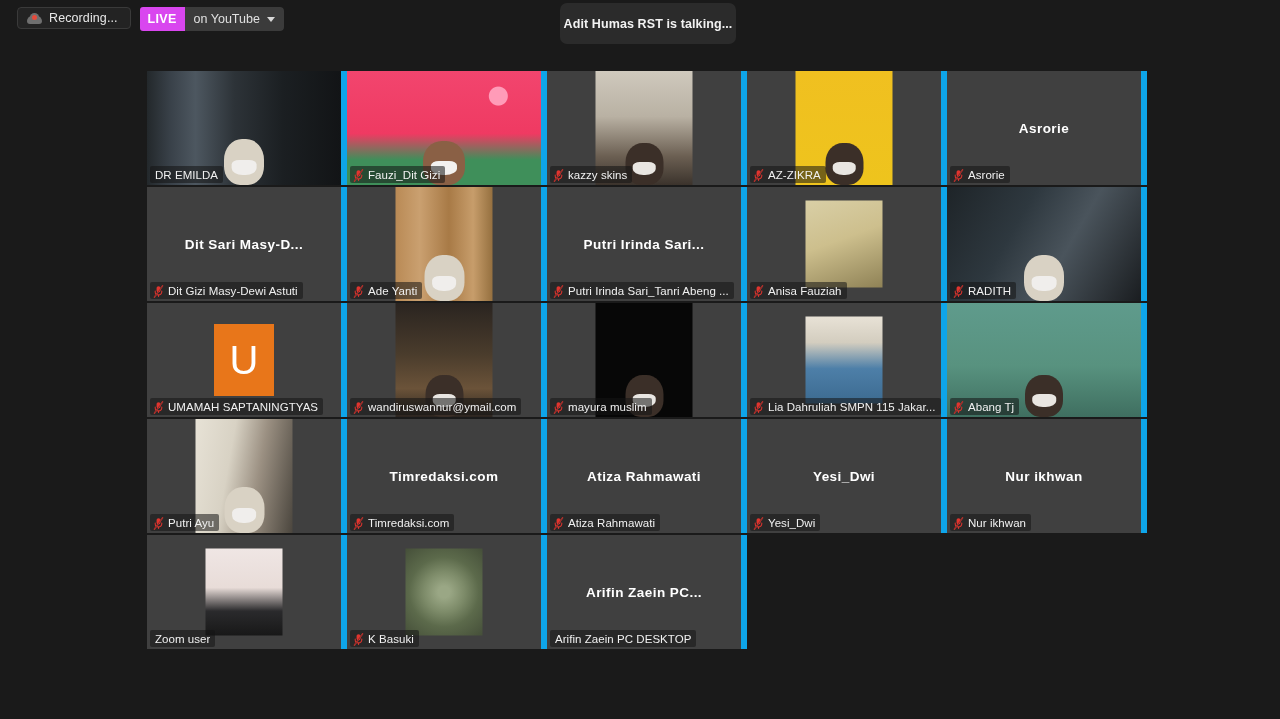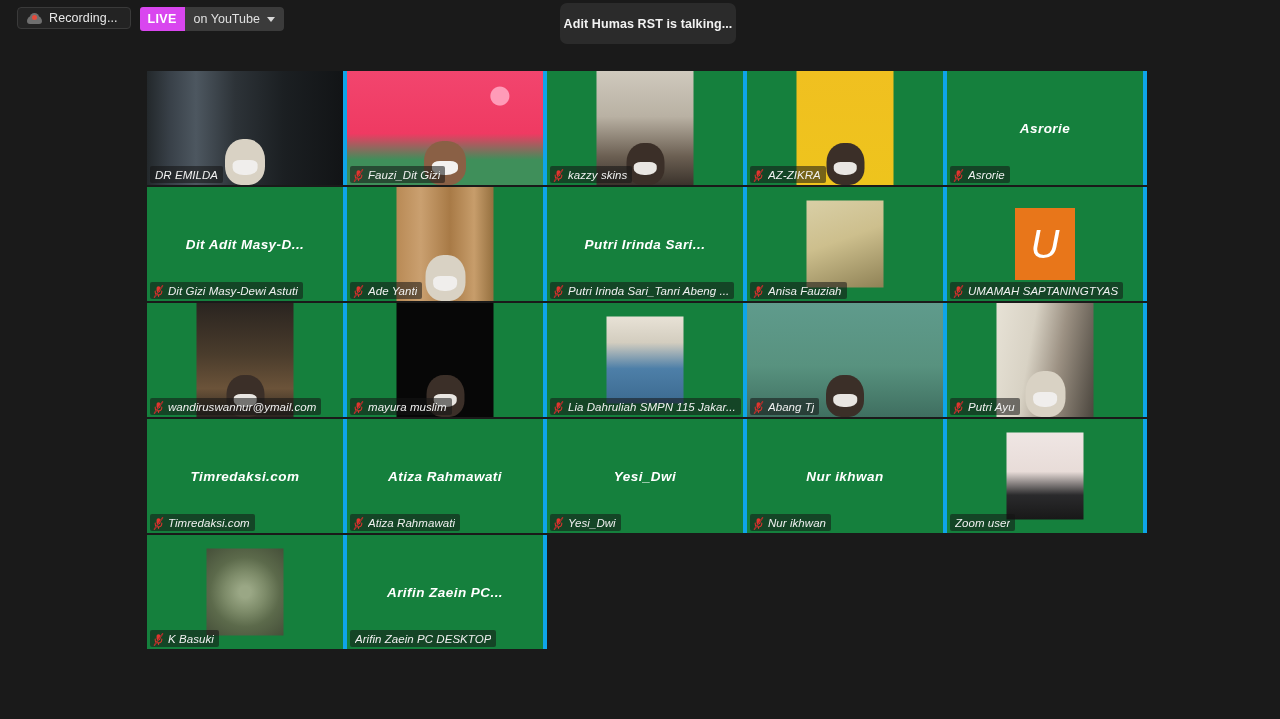--- a/index.html
+++ b/index.html
@@ -156,25 +156,24 @@
     grid-template-columns: repeat(5, 200px);
     grid-template-rows: repeat(5, 115px);
     column-gap: 0px;
     row-gap: 1px;
   }
 
   .tile {
     position: relative;
     width: 200px;
     height: 114px;
-    background: #15803d;
+    background: #404040;
     overflow: hidden;
     box-sizing: border-box;
-    border-right: 4px solid #0ea5e9;
-    font-style: italic;
+    border-right: 6px solid #0ea5e9;
   }
 
   .tile .media {
     position: absolute;
     inset: 0;
     display: flex;
     align-items: center;
     justify-content: center;
     overflow: hidden;
   }
@@ -434,21 +433,21 @@
               <path d="M3.2 8.2v1.1a4.8 4.8 0 0 0 9.6 0V8.2" stroke="#e0342e" stroke-width="1.5" fill="none" stroke-linecap="round"></path>
               <rect x="7.3" y="13.6" width="1.5" height="3.2" fill="#e0342e"></rect>
               <line x1="2.1" y1="17.2" x2="13.9" y2="0.8" stroke="#e0342e" stroke-width="2.1" stroke-linecap="round"></line>
               <line x1="2.1" y1="17.2" x2="13.9" y2="0.8" stroke="#2a2a2a" stroke-width="0.7" stroke-linecap="round"></line>
             </svg></span>
           <span class="nm">Asrorie</span>
         </div>
       </div>
       <div class="tile">
         <div class="media">
-          <div class="name-center">Dit Adit Masy-D...</div>
+          <div class="name-center">Dit Sari Masy-D...</div>
         </div>
         <div class="namebar">
           <span class="mic-muted"><svg viewBox="0 0 16 18" width="11" height="13">
               <rect x="5.2" y="1.2" width="5.6" height="9" rx="2.8" fill="#e0342e"></rect>
               <path d="M3.2 8.2v1.1a4.8 4.8 0 0 0 9.6 0V8.2" stroke="#e0342e" stroke-width="1.5" fill="none" stroke-linecap="round"></path>
               <rect x="7.3" y="13.6" width="1.5" height="3.2" fill="#e0342e"></rect>
               <line x1="2.1" y1="17.2" x2="13.9" y2="0.8" stroke="#e0342e" stroke-width="2.1" stroke-linecap="round"></line>
               <line x1="2.1" y1="17.2" x2="13.9" y2="0.8" stroke="#2a2a2a" stroke-width="0.7" stroke-linecap="round"></line>
             </svg></span>
           <span class="nm">Dit Gizi Masy-Dewi Astuti</span>
@@ -497,20 +496,38 @@
               <path d="M3.2 8.2v1.1a4.8 4.8 0 0 0 9.6 0V8.2" stroke="#e0342e" stroke-width="1.5" fill="none" stroke-linecap="round"></path>
               <rect x="7.3" y="13.6" width="1.5" height="3.2" fill="#e0342e"></rect>
               <line x1="2.1" y1="17.2" x2="13.9" y2="0.8" stroke="#e0342e" stroke-width="2.1" stroke-linecap="round"></line>
               <line x1="2.1" y1="17.2" x2="13.9" y2="0.8" stroke="#2a2a2a" stroke-width="0.7" stroke-linecap="round"></line>
             </svg></span>
           <span class="nm">Anisa Fauziah</span>
         </div>
       </div>
       <div class="tile">
         <div class="media">
+          <div class="vid-full bg-dark-room" style="position: absolute; overflow: hidden;">
+            <div class="person-head" style="width:40px;height:46px;bottom:0;background:#d9d2c4;"></div>
+            <div class="mask" style="width:24.8px;height:15.36px;bottom:10px;background:#f0eeec;"></div>
+          </div>
+        </div>
+        <div class="namebar">
+          <span class="mic-muted"><svg viewBox="0 0 16 18" width="11" height="13">
+              <rect x="5.2" y="1.2" width="5.6" height="9" rx="2.8" fill="#e0342e"></rect>
+              <path d="M3.2 8.2v1.1a4.8 4.8 0 0 0 9.6 0V8.2" stroke="#e0342e" stroke-width="1.5" fill="none" stroke-linecap="round"></path>
+              <rect x="7.3" y="13.6" width="1.5" height="3.2" fill="#e0342e"></rect>
+              <line x1="2.1" y1="17.2" x2="13.9" y2="0.8" stroke="#e0342e" stroke-width="2.1" stroke-linecap="round"></line>
+              <line x1="2.1" y1="17.2" x2="13.9" y2="0.8" stroke="#2a2a2a" stroke-width="0.7" stroke-linecap="round"></line>
+            </svg></span>
+          <span class="nm">RADITH</span>
+        </div>
+      </div>
+      <div class="tile">
+        <div class="media">
           <div class="avatar-sq" style="background: rgb(232, 118, 26);">U</div>
         </div>
         <div class="namebar">
           <span class="mic-muted"><svg viewBox="0 0 16 18" width="11" height="13">
               <rect x="5.2" y="1.2" width="5.6" height="9" rx="2.8" fill="#e0342e"></rect>
               <path d="M3.2 8.2v1.1a4.8 4.8 0 0 0 9.6 0V8.2" stroke="#e0342e" stroke-width="1.5" fill="none" stroke-linecap="round"></path>
               <rect x="7.3" y="13.6" width="1.5" height="3.2" fill="#e0342e"></rect>
               <line x1="2.1" y1="17.2" x2="13.9" y2="0.8" stroke="#e0342e" stroke-width="2.1" stroke-linecap="round"></line>
               <line x1="2.1" y1="17.2" x2="13.9" y2="0.8" stroke="#2a2a2a" stroke-width="0.7" stroke-linecap="round"></line>
             </svg></span>

